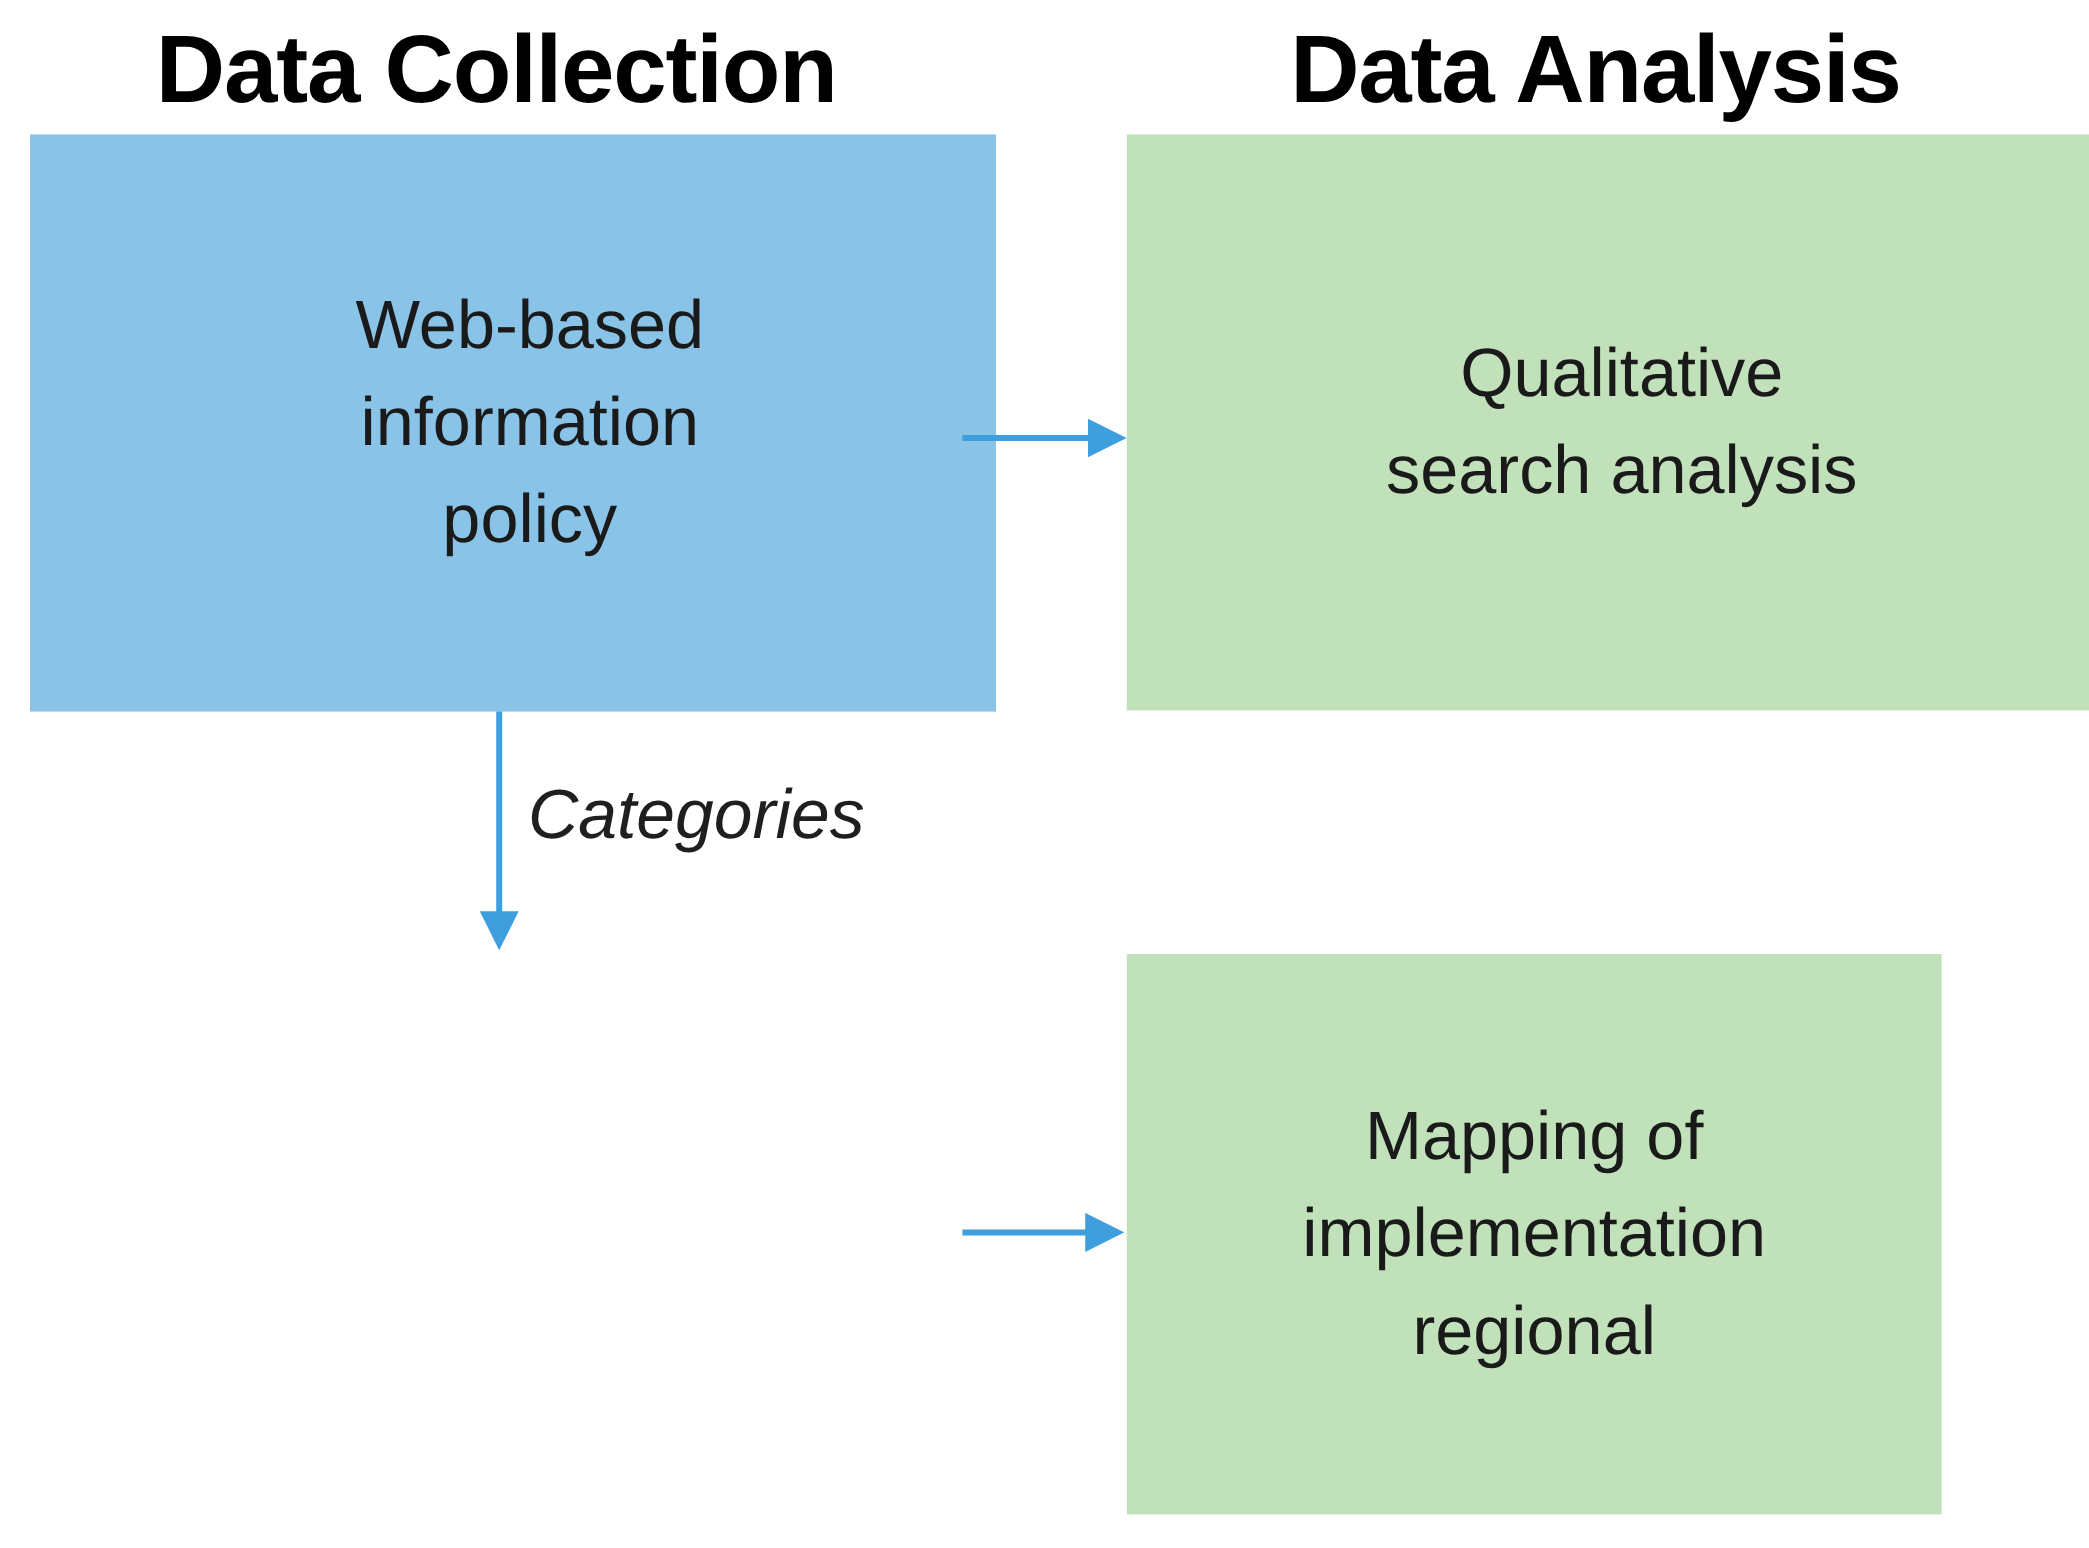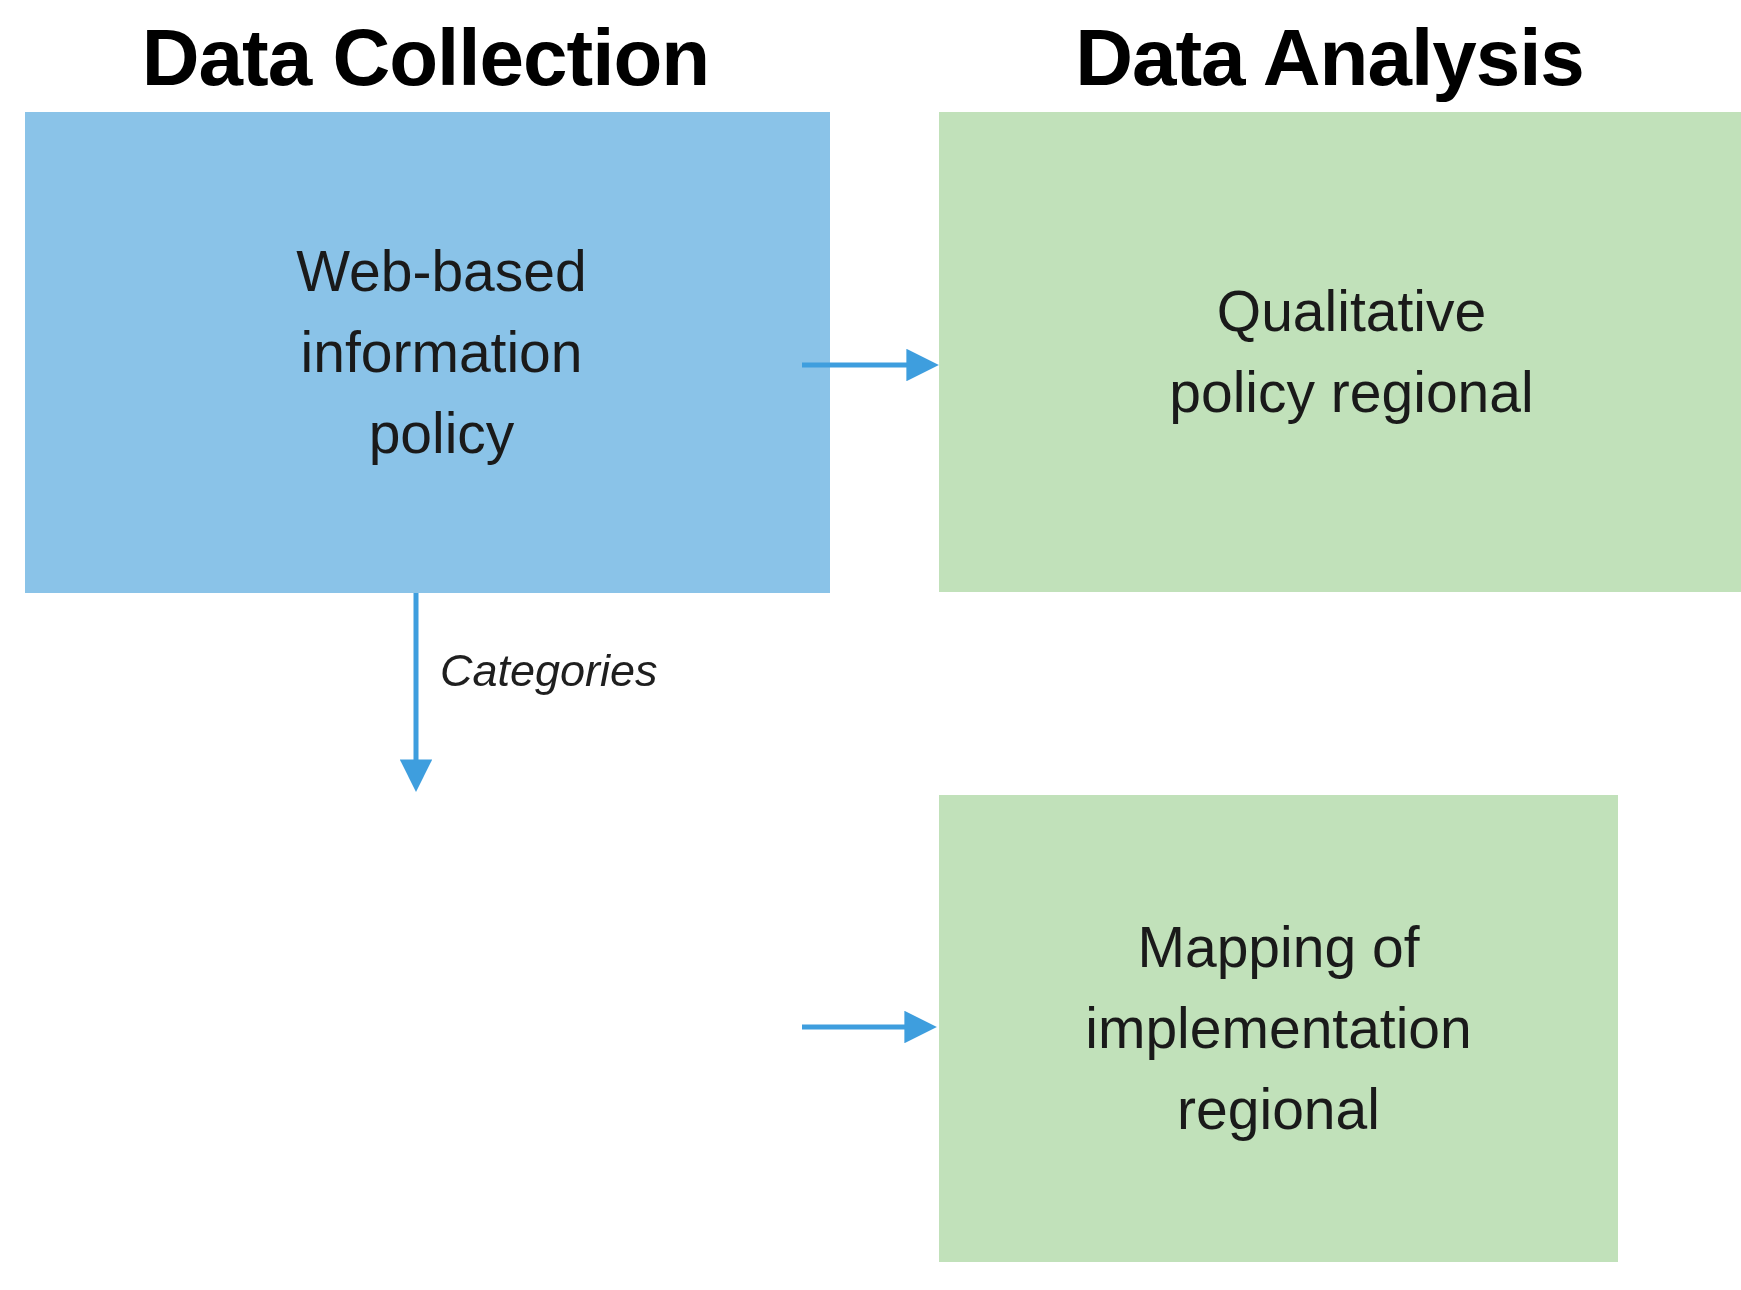--- a/index.html
+++ b/index.html
@@ -21,21 +21,21 @@
     height: 100px;
     display: flex;
     align-items: center;
     justify-content: center;
     font-size: 80px;
     font-weight: bold;
     letter-spacing: -1px;
     color: #000000;
     white-space: nowrap;
   }
-  .col-title.t1 { left: 37px;  width: 777px; }
+  .col-title.t1 { left: 25px;  width: 777px; }
   .col-title.t2 { left: 939px; width: 781px; }
 
   .box {
     position: absolute;
     display: flex;
     align-items: center;
     justify-content: center;
     text-align: center;
   }
   .box.blue  { background: #8AC3E8; }
@@ -62,21 +62,21 @@
   }
   .arrow-line {
     stroke: #3E9EDE;
     stroke-width: 5;
     fill: none;
   }
   .arrow-label {
     position: absolute;
     left: 440px;
     top: 645px;
-    font-size: 45px;
+    font-size: 58px;
     font-style: italic;
     color: #1f1f1f;
     white-space: nowrap;
   }
 </style>
 </head>
 <body>
 
 <div class="canvas">
 
@@ -88,21 +88,21 @@
     <div class="box-label">
       <span>Web-based</span>
       <span>information</span>
       <span>policy</span>
     </div>
   </div>
 
   <div class="box green box-qual">
     <div class="box-label">
       <span>Qualitative</span>
-      <span>policy regional</span>
+      <span>search analysis</span>
     </div>
   </div>
 
 
   <div class="box green box-map">
     <div class="box-label">
       <span>Mapping of</span>
       <span>implementation</span>
       <span>regional</span>
     </div>

